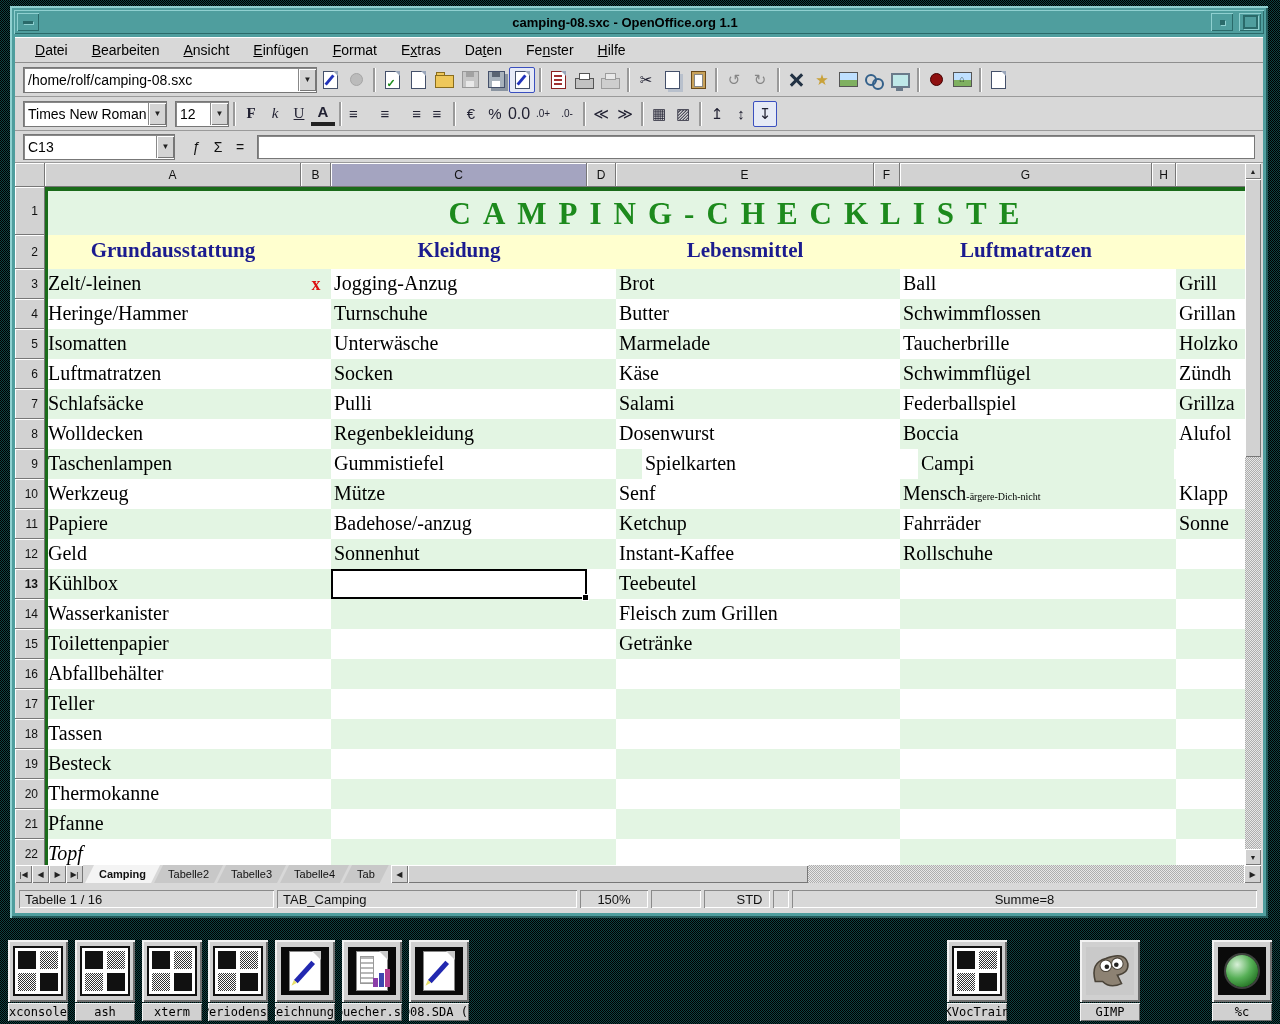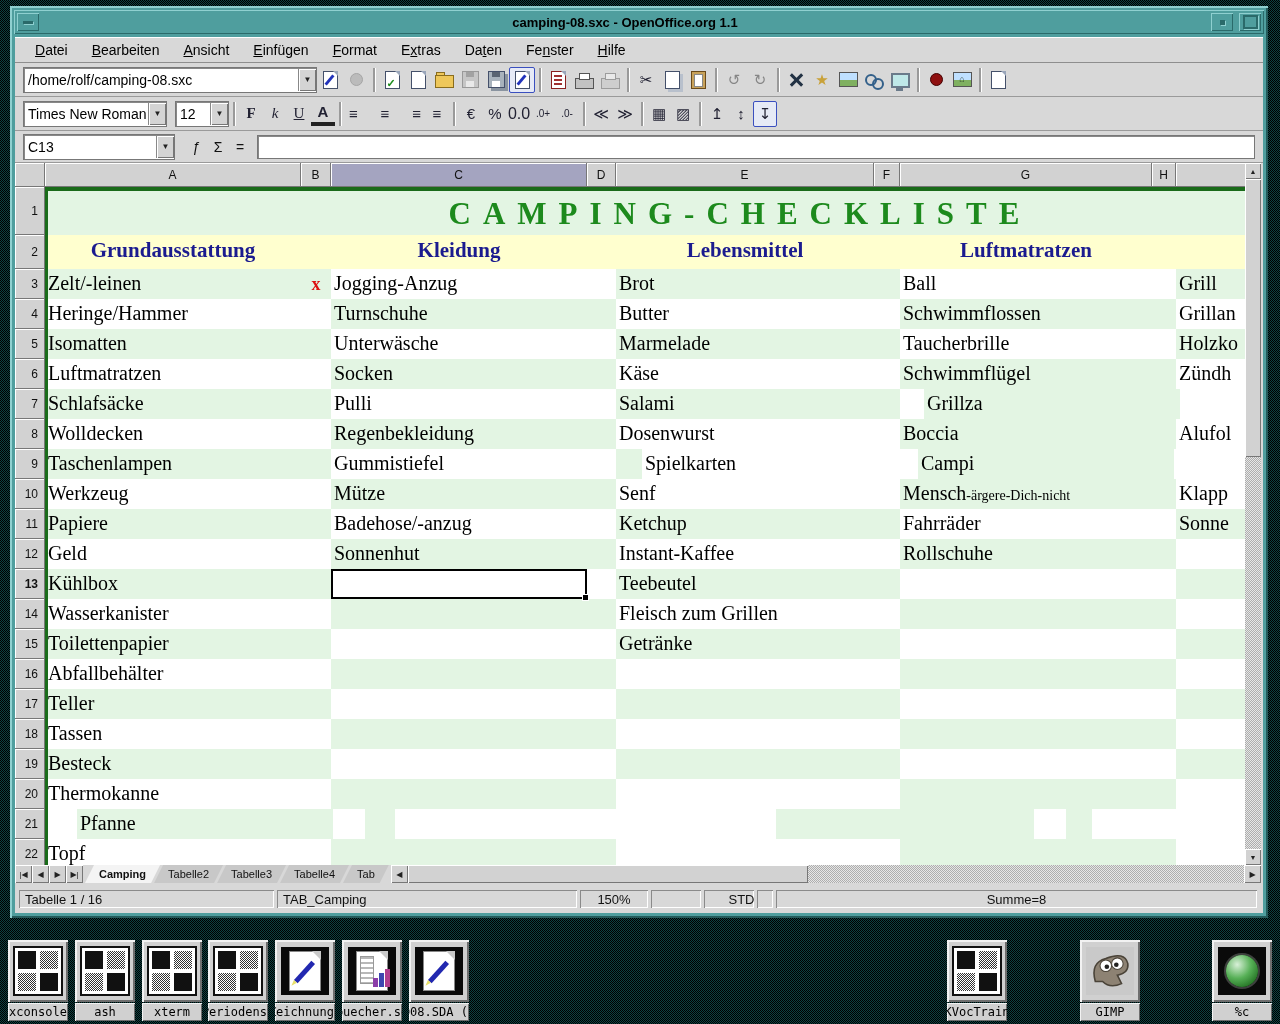--- a/index.html
+++ b/index.html
@@ -93,21 +93,21 @@
     white-space:nowrap;overflow:visible;padding:1px 0 0 3px;line-height:27px;}
   .cg{background:#e3f5e3;}
   .cw{background:#ffffff;}
   .titlecell{background:#e3f5e3;border-top:4px solid #1a6b1a;display:flex;align-items:center;justify-content:center;
     font-family:"Liberation Serif",serif;font-weight:bold;color:#1d8a1d;font-size:31px;letter-spacing:12px;}
   .grouprow{background:#ffffcf;position:relative;}
   .ghdr{position:absolute;top:2px;transform:translateX(-50%);font-family:"Liberation Serif",serif;
     font-weight:bold;color:#1b1b8f;font-size:21px;white-space:nowrap;}
   .xmark{display:flex;align-items:center;justify-content:center;color:#dd1111;font-weight:bold;
     font-size:18px;padding:0;font-family:"Liberation Serif",serif;}
-  .smalltail{font-size:14px;}
+  .smalltail{font-size:10px;}
   #sheet-bl{position:absolute;background:#1a6b1a;width:3px;}
   #cursor{position:absolute;border:2px solid #000;box-sizing:border-box;background:transparent;}
   #cursor::after{content:"";position:absolute;right:-4px;bottom:-4px;width:5px;height:5px;background:#000;border:1px solid #fff;}
   
   .vsb{position:absolute;left:1230px;top:126px;width:16px;height:702px;background:#d8d8d8;}
   .sb-btn{position:absolute;width:16px;height:16px;background:#d2d2d2;box-shadow:inset 1px 1px 0 #fff, inset -1px -1px 0 #777;
     display:flex;align-items:center;justify-content:center;font-size:7px;color:#222;}
   .sb-thumb{position:absolute;background:#d2d2d2;box-shadow:inset 1px 1px 0 #fff, inset -1px -1px 0 #777;}
   .sb-track{position:absolute;background:conic-gradient(#adadad 25%,#e6e6e6 0 50%,#adadad 0 75%,#e6e6e6 0) 0 0/2px 2px;}
   
@@ -464,20 +464,21 @@
           <div class="cell cw" style="width: 256px; height: 30px;">Zündh</div>
         </div>
         <div class="g-row" style="height: 30px;">
           <div class="g-rh">7</div>
           <div class="cell cg" style="width: 256px; height: 30px;">Schlafsäcke</div>
           <div class="cell cg" style="width: 30px; height: 30px;"></div>
           <div class="cell cw" style="width: 256px; height: 30px;">Pulli</div>
           <div class="cell cw" style="width: 29px; height: 30px;"></div>
           <div class="cell cg" style="width: 258px; height: 30px;">Salami</div>
           <div class="cell cg" style="width: 26px; height: 30px;"></div>
+          <div class="cell cw" style="width: 252px; height: 30px;">Federballspiel</div>
           <div class="cell cw" style="width: 24px; height: 30px;"></div>
           <div class="cell cg" style="width: 256px; height: 30px;">Grillza</div>
         </div>
         <div class="g-row" style="height: 30px;">
           <div class="g-rh">8</div>
           <div class="cell cw" style="width: 256px; height: 30px;">Wolldecken</div>
           <div class="cell cw" style="width: 30px; height: 30px;"></div>
           <div class="cell cg" style="width: 256px; height: 30px;">Regenbekleidung</div>
           <div class="cell cg" style="width: 29px; height: 30px;"></div>
           <div class="cell cw" style="width: 258px; height: 30px;">Dosenwurst</div>
@@ -622,35 +623,35 @@
           <div class="cell cw" style="width: 256px; height: 30px;">Thermokanne</div>
           <div class="cell cw" style="width: 30px; height: 30px;"></div>
           <div class="cell cg" style="width: 256px; height: 30px;"></div>
           <div class="cell cg" style="width: 29px; height: 30px;"></div>
           <div class="cell cw" style="width: 258px; height: 30px;"></div>
           <div class="cell cw" style="width: 26px; height: 30px;"></div>
           <div class="cell cg" style="width: 252px; height: 30px;"></div>
           <div class="cell cg" style="width: 24px; height: 30px;"></div>
           <div class="cell cw" style="width: 256px; height: 30px;"></div>
         </div>
-        <div class="g-row" style="height: 30px; gap: 32px;">
+        <div class="g-row" style="height: 30px;">
           <div class="g-rh">21</div>
           <div class="cell cg" style="width: 256px; height: 30px;">Pfanne</div>
           <div class="cell cg" style="width: 30px; height: 30px;"></div>
           <div class="cell cw" style="width: 256px; height: 30px;"></div>
           <div class="cell cw" style="width: 29px; height: 30px;"></div>
           <div class="cell cg" style="width: 258px; height: 30px;"></div>
           <div class="cell cg" style="width: 26px; height: 30px;"></div>
           <div class="cell cw" style="width: 252px; height: 30px;"></div>
           <div class="cell cw" style="width: 24px; height: 30px;"></div>
           <div class="cell cg" style="width: 256px; height: 30px;"></div>
         </div>
         <div class="g-row" style="height: 30px;">
           <div class="g-rh">22</div>
-          <div class="cell cw" style="width: 256px; height: 30px;">Topf</div>
+          <div class="cell cw" style="width: 256px; height: 30px; font-style: italic;">Topf</div>
           <div class="cell cw" style="width: 30px; height: 30px;"></div>
           <div class="cell cg" style="width: 256px; height: 30px;"></div>
           <div class="cell cg" style="width: 29px; height: 30px;"></div>
           <div class="cell cw" style="width: 258px; height: 30px;"></div>
           <div class="cell cw" style="width: 26px; height: 30px;"></div>
           <div class="cell cg" style="width: 252px; height: 30px;"></div>
           <div class="cell cg" style="width: 24px; height: 30px;"></div>
           <div class="cell cw" style="width: 256px; height: 30px;"></div>
         </div>
         <div id="sheet-bl" style="left: 30px; top: 24px; height: 678px; background: rgb(26, 107, 26);"></div>
@@ -696,21 +697,21 @@
       <span class="tnav">
           <span>▶</span>
         </span>
     </div>
 
     <div id="statusbar">
       <span class="sfield" style="width:255px;">Tabelle 1 / 16</span>
       <span class="sfield" style="width:300px;">TAB_Camping</span>
       <span class="sfield" style="width:68px;justify-content:center;">150%</span>
       <span class="sfield" style="width:50px;"></span>
-      <span class="sfield" style="width:50px;justify-content:center;padding-left:31px;">STD</span>
+      <span class="sfield" style="width:66px;justify-content:center;padding-left:31px;">STD</span>
       <span class="sfield" style="width:16px;"></span>
       <span class="sfield" style="flex:1;justify-content:center;">Summe=8</span>
     </div>
   </div>
 </div>
 
 <div id="taskbar-host">
     <div class="dicon" style="left: 8px;">
       <div class="dbody">
         <div class="xw">

